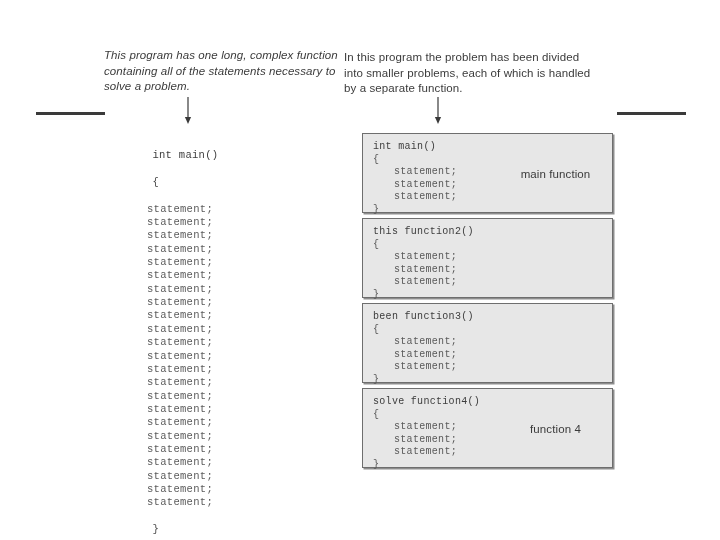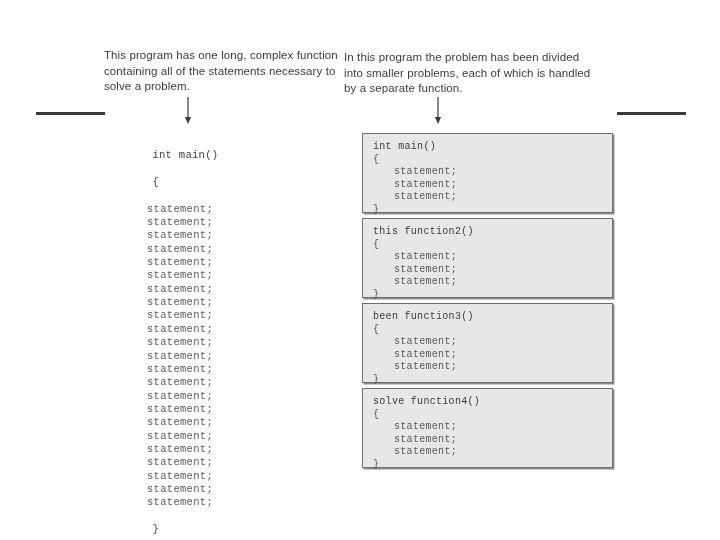--- a/index.html
+++ b/index.html
@@ -23,21 +23,21 @@
   
   .caption {
     position: absolute;
     font-family: "Liberation Sans", sans-serif;
     font-size: 11.5px;
     line-height: 15.5px;
     color: #3b3b3b;
     letter-spacing: 0.1px;
     white-space: pre-line;
   }
-  #caption-left  { left: 104px; top: 48px;  width: 240px; }
+  #caption-left  { left: 104px; top: 48px;  width: 240px; font-style: italic; }
   #caption-right { left: 344px; top: 50px;  width: 250px; }
 
   
   .rule {
     position: absolute;
     height: 3px;
     background: #3a3a3a;
     top: 112px;
   }
   #rule-left  { left: 36px;  width: 69px; }
@@ -141,25 +141,27 @@
   <div id="left-code">
     <span class="hdr">int main()</span><br>
     <span class="brace">{</span>
     <span id="left-statements"><span class="stmt">statement;</span><span class="stmt">statement;</span><span class="stmt">statement;</span><span class="stmt">statement;</span><span class="stmt">statement;</span><span class="stmt">statement;</span><span class="stmt">statement;</span><span class="stmt">statement;</span><span class="stmt">statement;</span><span class="stmt">statement;</span><span class="stmt">statement;</span><span class="stmt">statement;</span><span class="stmt">statement;</span><span class="stmt">statement;</span><span class="stmt">statement;</span><span class="stmt">statement;</span><span class="stmt">statement;</span><span class="stmt">statement;</span><span class="stmt">statement;</span><span class="stmt">statement;</span><span class="stmt">statement;</span><span class="stmt">statement;</span><span class="stmt">statement;</span></span>
     <span class="brace">}</span>
   </div>
 
   <div id="right-stack">
       <div class="fn-box">
         <div class="fn-code"><span class="hdr">int main()</span><br><span>{</span><span class="stmt">statement;</span><span class="stmt">statement;</span><span class="stmt">statement;</span><span>}</span></div>
+        <div class="fn-label">main function</div>
       </div>
       <div class="fn-box">
         <div class="fn-code"><span class="hdr">this function2()</span><br><span>{</span><span class="stmt">statement;</span><span class="stmt">statement;</span><span class="stmt">statement;</span><span>}</span></div>
       </div>
       <div class="fn-box">
         <div class="fn-code"><span class="hdr">been function3()</span><br><span>{</span><span class="stmt">statement;</span><span class="stmt">statement;</span><span class="stmt">statement;</span><span>}</span></div>
       </div>
       <div class="fn-box">
         <div class="fn-code"><span class="hdr">solve function4()</span><br><span>{</span><span class="stmt">statement;</span><span class="stmt">statement;</span><span class="stmt">statement;</span><span>}</span></div>
+        <div class="fn-label">function 4</div>
       </div>
     </div>
 
 </div>
 
 </body></html>

